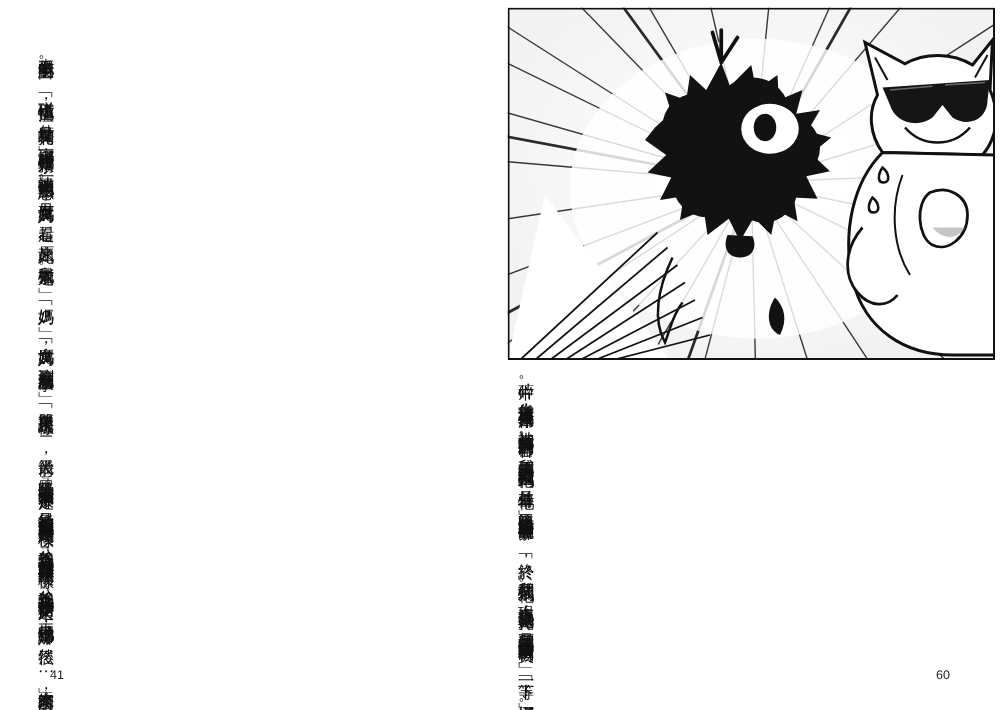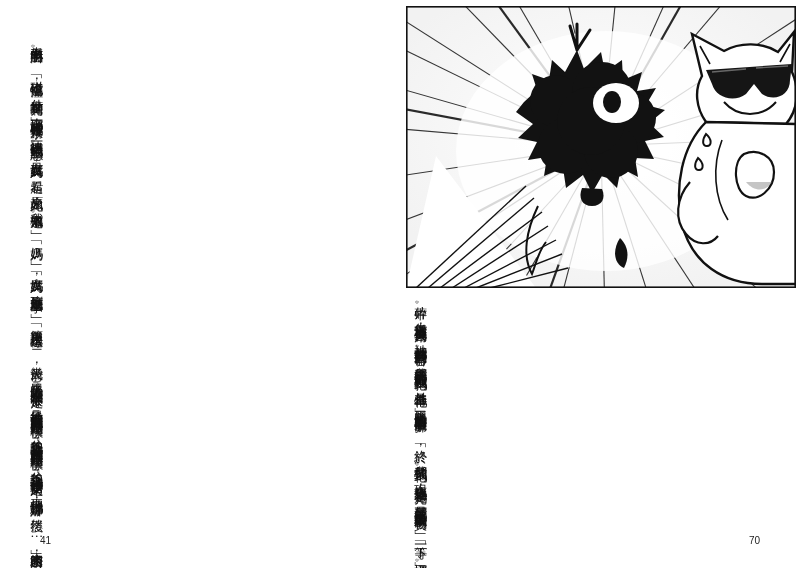--- a/index.html
+++ b/index.html
@@ -262,21 +262,21 @@
         <div class="vline">黑暗之子興奮的看著碰碰的</div>
         <div class="vline">鼻子。</div>
         <div class="vline indent">「終於，我們又找到牠了。</div>
         <div class="vline">現在這隻小狗就是神光，是我們</div>
         <div class="vline">黑暗之子一族最重要的寶物。」</div>
         <div class="vline indent">「等一下！」娜娜大喊。</div>
 
       </div>
     </div>
 
-    <div class="folio right">70</div>
+    <div class="folio right">60</div>
   </div>
 
   <div class="page-left">
     <div class="text-block">
       <div class="vtext">
         <div class="vline">來似乎有點明白了。</div>
         <div class="vline indent">「碰碰也搞不懂，什麼是神光啊？」</div>
         <div class="vline">娜娜和碰碰都一頭霧水，連貓咪們也一臉困惑。只有魔女媽媽，看起</div>
         <div class="vline indent">「原來如此，我大概知道了。」</div>
         <div class="vline indent">「媽媽？」</div>

